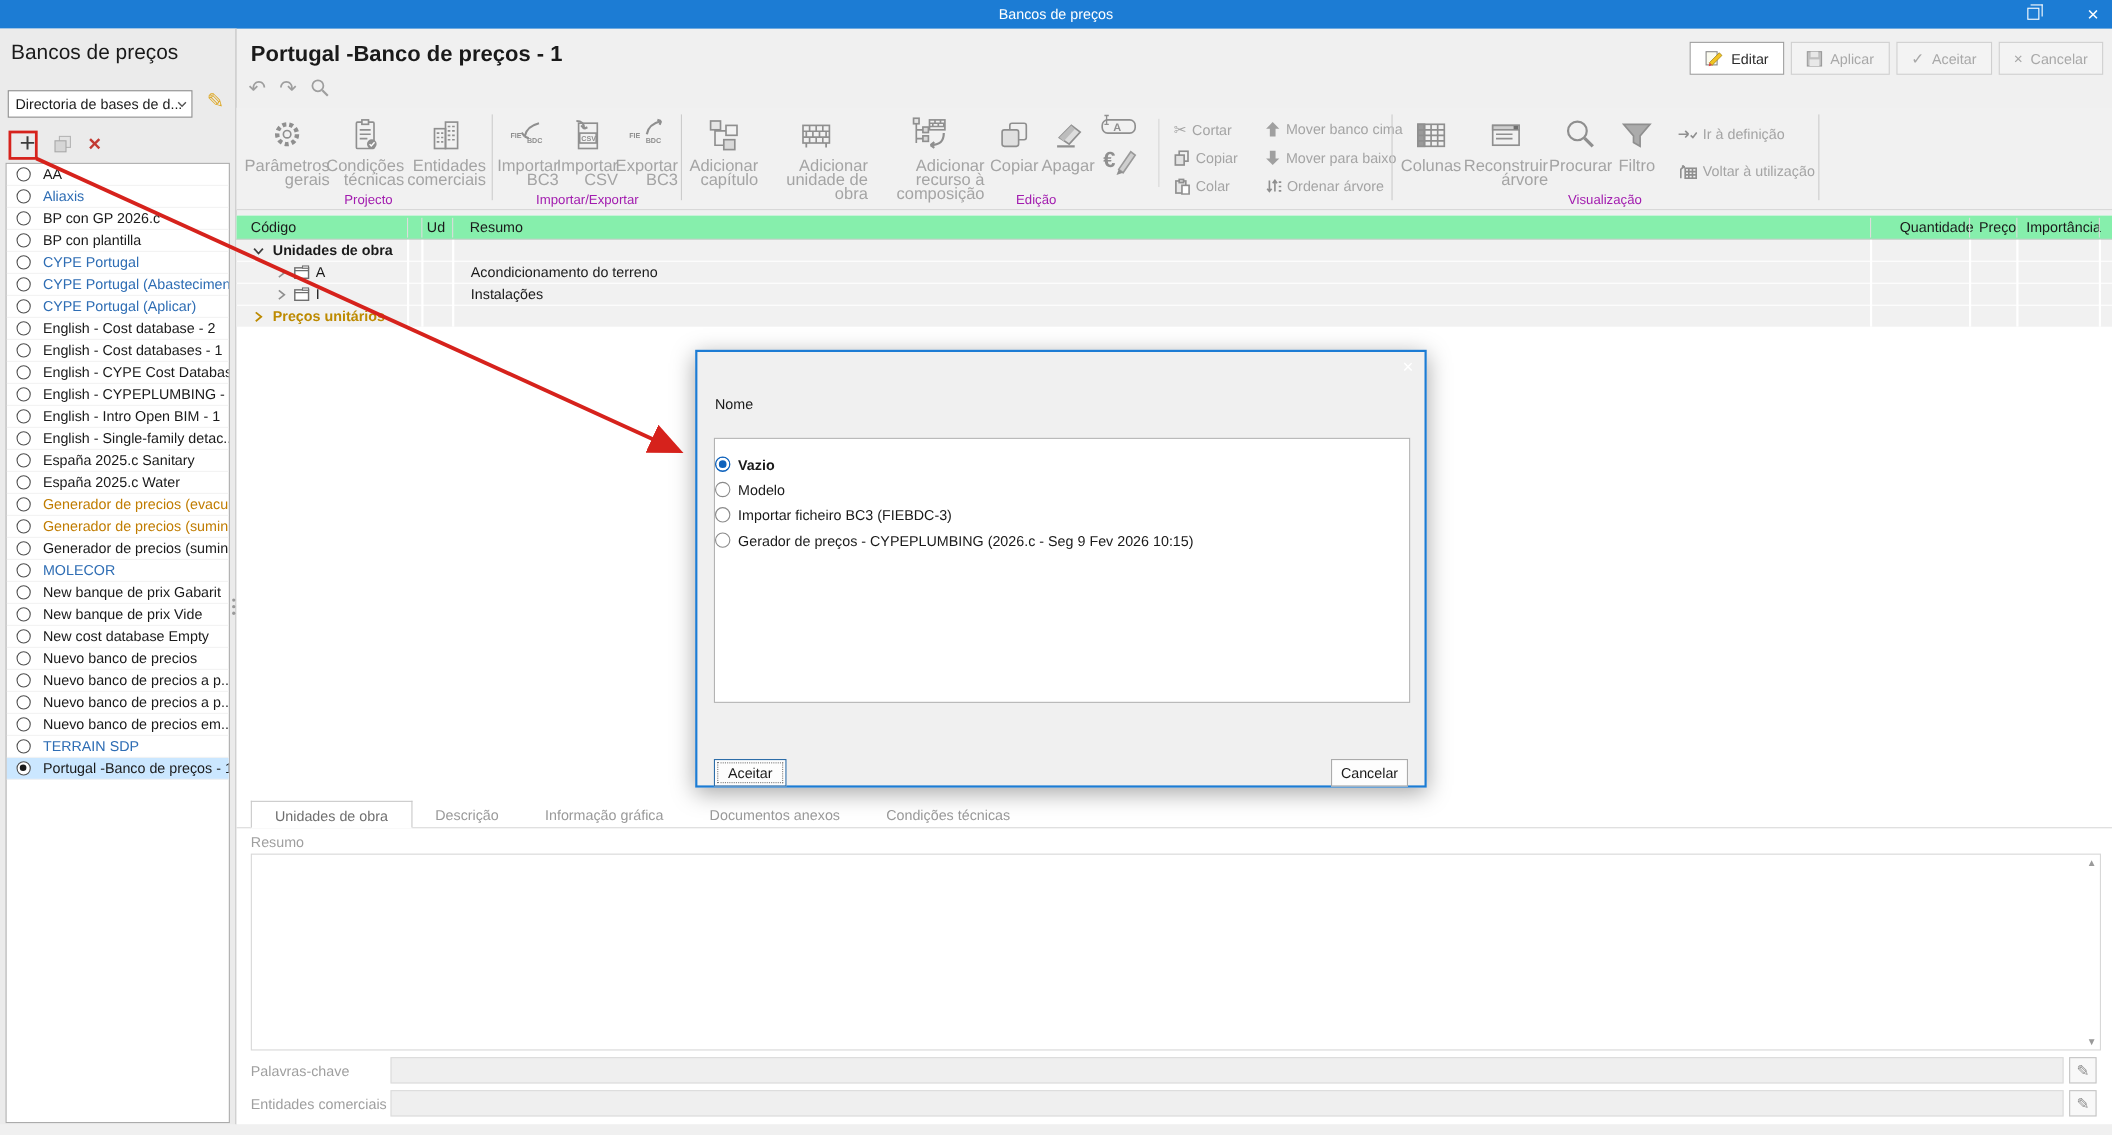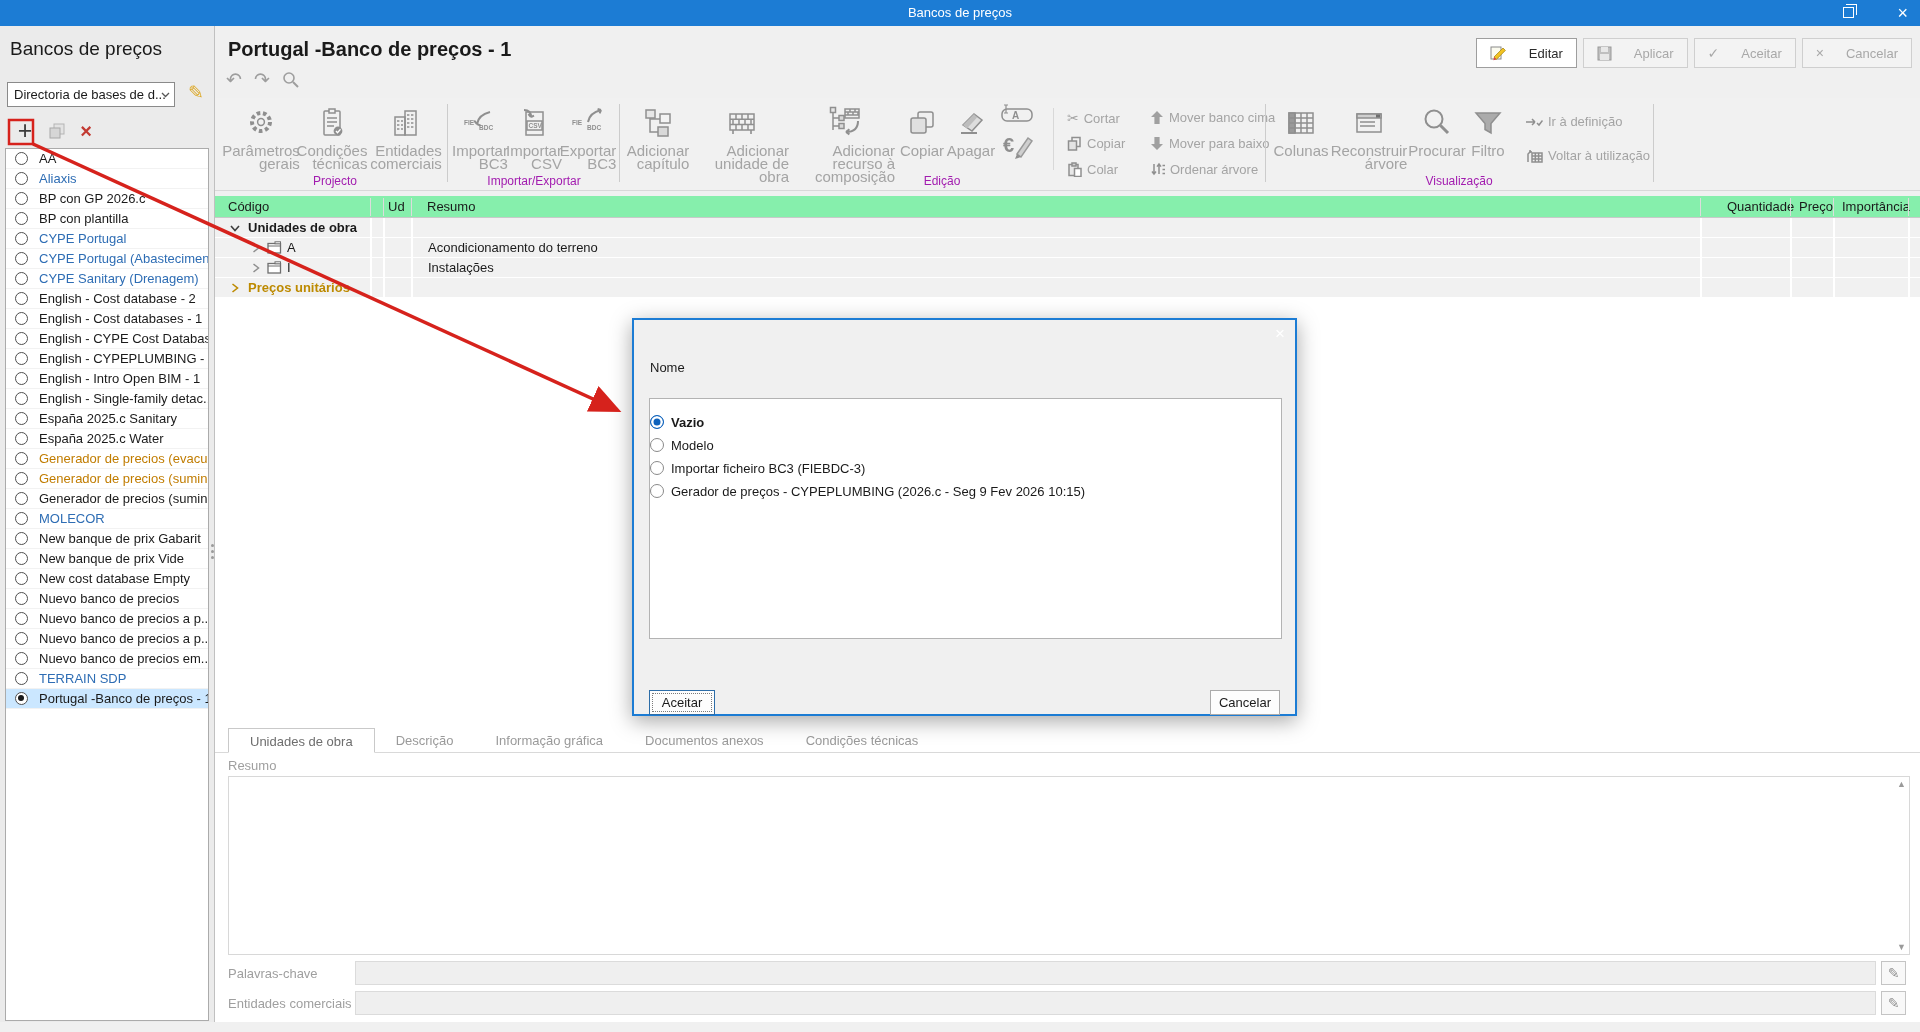--- a/index.html
+++ b/index.html
@@ -30,21 +30,21 @@
   .sb-row .lbl { position:absolute; left:33px; top:0; }
   .sb-row.selected { background:#CBE7FF; }
   .sb-row.selected .radio:after { content:""; position:absolute; left:2px; top:2px; width:6px; height:6px; background:#1A1A1A; border-radius:50%; }
   .c-blue { color:#2E6DB4; } .c-orange { color:#C07C00; } .c-black { color:#1A1A1A; }
   .splitter { position:absolute; left:211px; top:544px; width:3px; height:18px; }
   .splitter i { display:block; width:3px; height:3px; background:#9A9A9A; border-radius:50%; margin-bottom:3px; }
 
   
   #main-title { position:absolute; left:228px; top:38px; font-size:20px; font-weight:bold; }
   #actions { position:absolute; right:8px; top:38px; display:flex; gap:6px; }
-  .abtn { height:30px; padding:0 13px; display:flex; align-items:center; gap:22px; font-size:13px; border:1px solid #CFCFCF; background:#F3F3F3; color:#A8A8A8; }
+  .abtn { height:30px; padding:0 13px; display:flex; align-items:center; gap:7px; font-size:13px; border:1px solid #CFCFCF; background:#F3F3F3; color:#A8A8A8; }
   .abtn.en { background:#FFFFFF; border:1px solid #9E9E9E; color:#2B2B2B; }
   .abtn .g { font-size:14px; }
   #qat { position:absolute; left:226px; top:68px; display:flex; gap:12px; color:#9E9E9E; font-size:19px; }
 
   
   #ribbon { position:absolute; left:215px; top:98px; width:1705px; height:93px; background:#F1F1F1; border-bottom:1px solid #D8D8D8; }
   .rsep { position:absolute; top:6px; height:78px; width:1px; background:#CCCCCC; }
   .glabel { position:absolute; bottom:2px; font-size:12px; color:#a21caf; text-align:center; }
   .rbtn { position:absolute; top:4px; display:flex; flex-direction:column; align-items:center; }
   .rbtn .ric { height:42px; display:flex; align-items:center; justify-content:center; }
@@ -138,21 +138,21 @@
     <div class="sb-row c-blue">
         <span class="radio"></span>
         <span class="lbl">CYPE Portugal</span>
       </div>
     <div class="sb-row c-blue">
         <span class="radio"></span>
         <span class="lbl">CYPE Portugal (Abastecimen...</span>
       </div>
     <div class="sb-row c-blue">
         <span class="radio"></span>
-        <span class="lbl">CYPE Sanitary (Drenagem)</span>
+        <span class="lbl">CYPE Portugal (Aplicar)</span>
       </div>
     <div class="sb-row c-black">
         <span class="radio"></span>
         <span class="lbl">English - Cost database - 2</span>
       </div>
     <div class="sb-row c-black">
         <span class="radio"></span>
         <span class="lbl">English - Cost databases - 1</span>
       </div>
     <div class="sb-row c-black">

